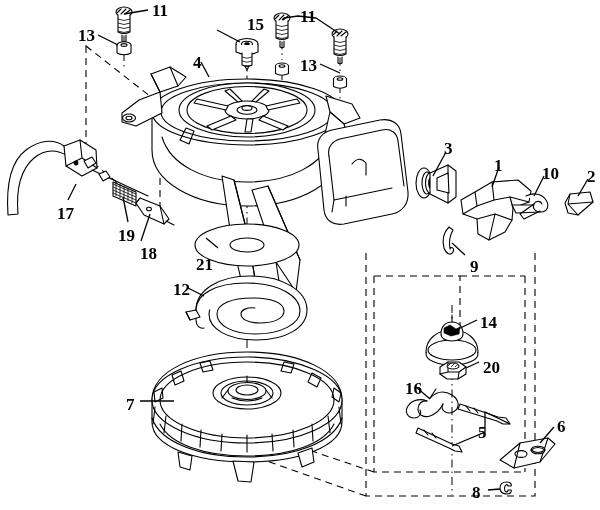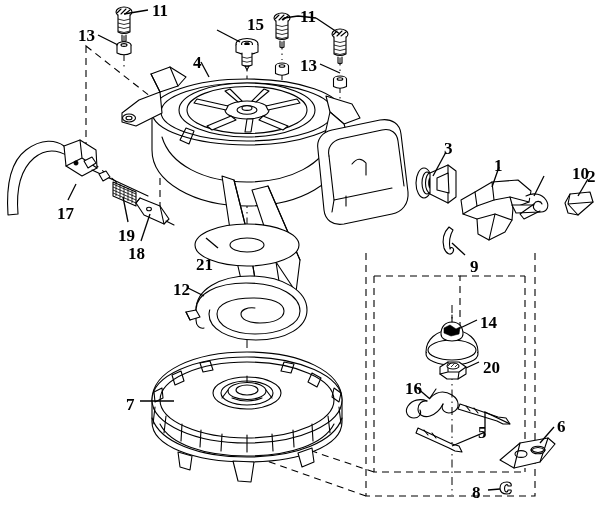--- a/index.html
+++ b/index.html
@@ -397,25 +397,25 @@
 </svg>
 
 <div class="lbl" style="left:152px;top:2px;">11</div>
 <div class="lbl" style="left:207px;top:16px;margin-left:40px;">15</div>
 <div class="lbl" style="left:300px;top:8px;">11</div>
 <div class="lbl" style="left:78px;top:27px;">13</div>
 <div class="lbl" style="left:300px;top:57px;">13</div>
 <div class="lbl" style="left:193px;top:54px;">4</div>
 <div class="lbl" style="left:444px;top:140px;">3</div>
 <div class="lbl" style="left:494px;top:157px;">1</div>
-<div class="lbl" style="left:572px;top:165px;">10</div>
+<div class="lbl" style="left:542px;top:165px;">10</div>
 <div class="lbl" style="left:587px;top:168px;">2</div>
 <div class="lbl" style="left:57px;top:205px;">17</div>
 <div class="lbl" style="left:118px;top:227px;text-align:right;">19</div>
-<div class="lbl" style="left:128px;top:245px;">18</div>
+<div class="lbl" style="left:140px;top:245px;">18</div>
 <div class="lbl" style="left:196px;top:228px;margin-top:28px;">21</div>
 <div class="lbl" style="left:470px;top:258px;">9</div>
 <div class="lbl" style="left:173px;top:281px;">12</div>
 <div class="lbl" style="left:480px;top:314px;">14</div>
 <div class="lbl" style="left:483px;top:359px;">20</div>
 <div class="lbl" style="left:405px;top:380px;">16</div>
 <div class="lbl" style="left:126px;top:396px;">7</div>
 <div class="lbl" style="left:478px;top:424px;">5</div>
 <div class="lbl" style="left:557px;top:418px;">6</div>
 <div class="lbl" style="left:472px;top:484px;">8</div>

